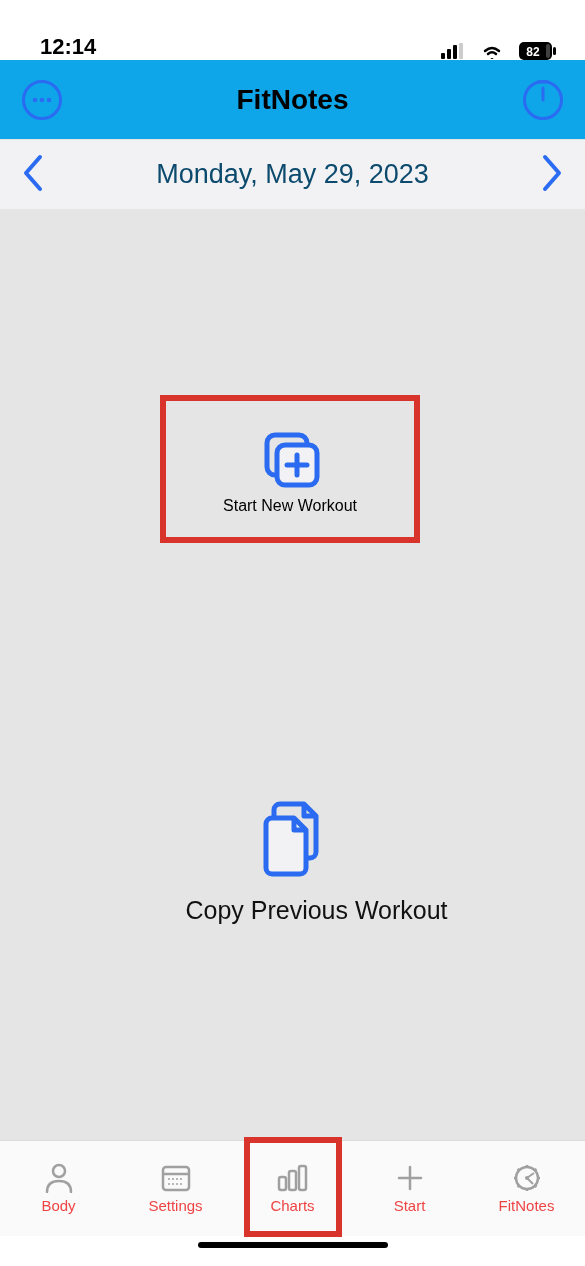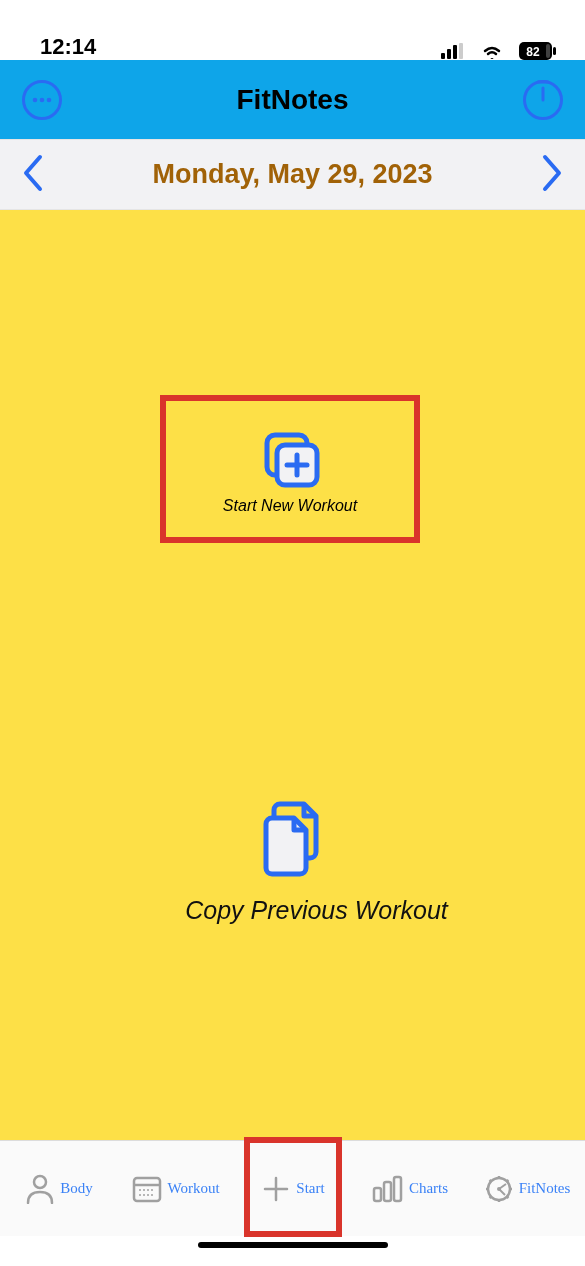--- a/index.html
+++ b/index.html
@@ -3,27 +3,27 @@
 <meta charset="utf-8">
 <style>
   * { box-sizing: border-box; margin: 0; padding: 0; }
   html, body { width: 585px; height: 1266px; font-family: -apple-system, Helvetica, Arial, sans-serif; background: #fff; }
   .statusbar { height: 60px; display: flex; align-items: flex-end; justify-content: space-between; padding: 0 28px 0 40px; font-weight: 600; font-size: 22px; }
   .status-right { display: flex; align-items: center; gap: 16px; }
   .navbar { height: 80px; display: flex; align-items: center; justify-content: space-between; padding: 0 22px; border-bottom: 1px solid #e5e5e5; background:#0ea5e9; }
   .navbar .title { font-size: 28px; font-weight: 700; }
   .circlebtn { width: 40px; height: 40px; border: 3px solid #2a6bf2; border-radius: 50%; display:flex; align-items:center; justify-content:center; color:#2a6bf2; }
   .datebar { height: 70px; display: flex; align-items: center; justify-content: space-between; padding: 0 22px; background: #f2f2f4; border-bottom: 1px solid #e5e5e5; }
-  .datebar .date { font-size: 27px; font-weight: 700; color: #a16207; text-align: center; }
-  .main { background: #fde047; height: 930px; position: relative; font-style: italic; }
+  .datebar .date { font-size: 27px; font-weight: 400; color: #0c4a6e; text-align: center; }
+  .main { background: #e5e5e5; height: 930px; position: relative; }
   .action-block { position: absolute; width: 320px; left: 50%; transform: translateX(-50%); text-align: center; display:flex; flex-direction:column; align-items:center; }
   .action-block .label { font-size: 25px; color: #111; margin-top: 18px; font-weight: 500; margin-left: 48px; }
   .redbox { border: 6px solid #d9342b; padding: 30px 20px 22px 20px; position:absolute; left:160px; top:185px; width:260px; text-align:center;}
   .tabbar { height: 96px; border-top: 1px solid #dcdcdc; display:flex; background:#fafafa; position: relative; }
-  .tab { flex:1; display:flex; align-items:center; justify-content:center; color:#3b82f6; font-size:15px; gap:4px;font-family:Liberation Serif, serif;}
+  .tab { flex:1; display:flex; flex-direction:column; align-items:center; justify-content:center; color:#ef4444; font-size:15px; gap:4px;}
   .redbox-tab { position:absolute; border:6px solid #d9342b; left:244px; top:-4px; width:98px; height:100px; pointer-events:none;}
   .homebar { height: 30px; display:flex; align-items:flex-start; justify-content:center; }
   .homebar .pill { width:190px; height:6px; background:#000; border-radius:3px; margin-top:6px;}
 </style>
 </head>
 <body>
 
 <div class="statusbar">
   <span>12:14</span>
   <div class="status-right">
@@ -116,36 +116,36 @@
         <line x1="3" y1="11" x2="29" y2="11" stroke="#a0a0a0" stroke-width="2.5"></line>
         <circle cx="9" cy="16" r="1" fill="#a0a0a0"></circle>
         <circle cx="13" cy="16" r="1" fill="#a0a0a0"></circle>
         <circle cx="17" cy="16" r="1" fill="#a0a0a0"></circle>
         <circle cx="21" cy="16" r="1" fill="#a0a0a0"></circle>
         <circle cx="9" cy="21" r="1" fill="#a0a0a0"></circle>
         <circle cx="13" cy="21" r="1" fill="#a0a0a0"></circle>
         <circle cx="17" cy="21" r="1" fill="#a0a0a0"></circle>
         <circle cx="21" cy="21" r="1" fill="#a0a0a0"></circle>
       </svg>
-    <span>Workout</span>
-  </div>
-  <div class="tab">
-    <svg width="32" height="30" viewBox="0 0 32 30">
-        <line x1="16" y1="4" x2="16" y2="26" stroke="#a0a0a0" stroke-width="2.5" stroke-linecap="round"></line>
-        <line x1="5" y1="15" x2="27" y2="15" stroke="#a0a0a0" stroke-width="2.5" stroke-linecap="round"></line>
-      </svg>
-    <span>Start</span>
+    <span>Settings</span>
   </div>
   <div class="tab">
     <svg width="34" height="30" viewBox="0 0 34 30">
         <rect x="3" y="14" width="7" height="13" rx="2" fill="none" stroke="#a0a0a0" stroke-width="2.5"></rect>
         <rect x="13" y="8" width="7" height="19" rx="2" fill="none" stroke="#a0a0a0" stroke-width="2.5"></rect>
         <rect x="23" y="3" width="7" height="24" rx="2" fill="none" stroke="#a0a0a0" stroke-width="2.5"></rect>
       </svg>
     <span>Charts</span>
+  </div>
+  <div class="tab">
+    <svg width="32" height="30" viewBox="0 0 32 30">
+        <line x1="16" y1="4" x2="16" y2="26" stroke="#a0a0a0" stroke-width="2.5" stroke-linecap="round"></line>
+        <line x1="5" y1="15" x2="27" y2="15" stroke="#a0a0a0" stroke-width="2.5" stroke-linecap="round"></line>
+      </svg>
+    <span>Start</span>
   </div>
   <div class="tab">
     <svg width="32" height="30" viewBox="0 0 32 30">
         <circle cx="16" cy="15" r="11" fill="none" stroke="#a0a0a0" stroke-width="2.5"></circle>
         <circle cx="16" cy="15" r="2" fill="#a0a0a0"></circle>
         <line x1="16" y1="15" x2="23" y2="10" stroke="#a0a0a0" stroke-width="2"></line>
         <line x1="16" y1="15" x2="22" y2="21" stroke="#a0a0a0" stroke-width="2"></line>
         <g stroke="#a0a0a0" stroke-width="2.5">
           <line x1="16" y1="2" x2="16" y2="5"></line>
           <line x1="16" y1="25" x2="16" y2="28"></line>

